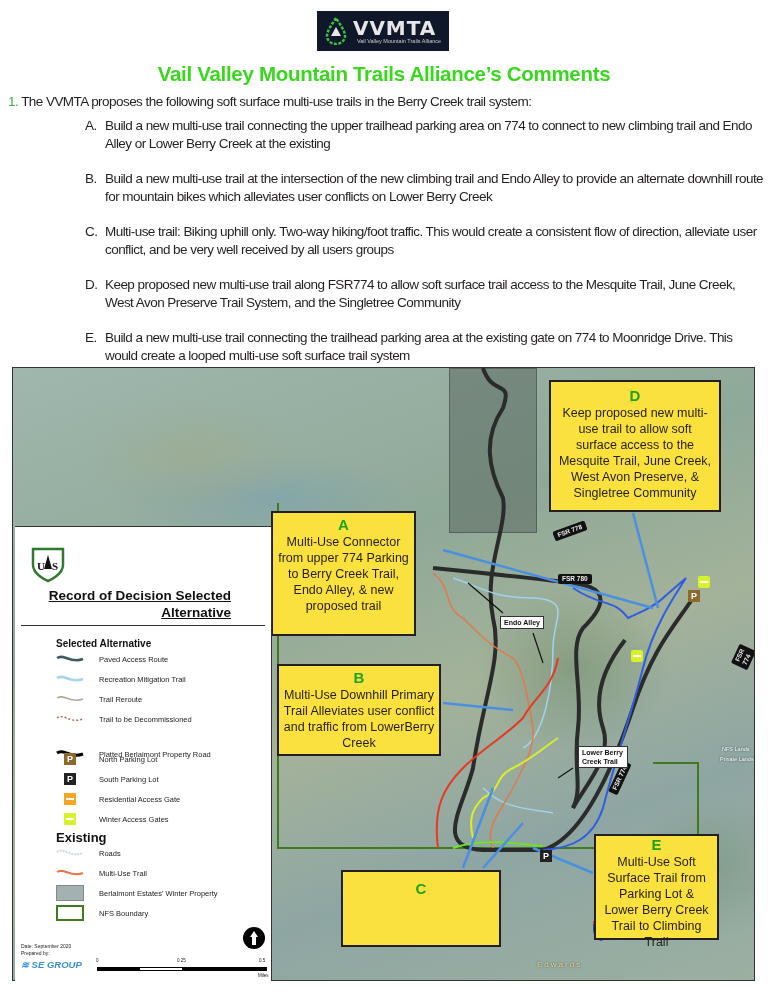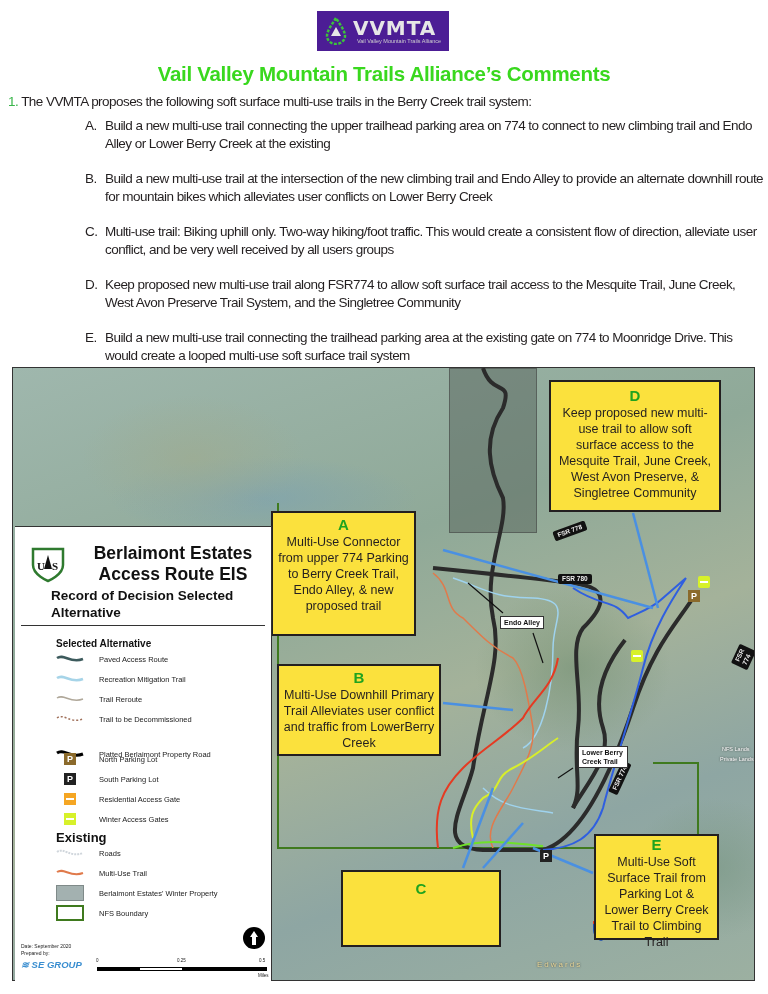--- a/index.html
+++ b/index.html
@@ -1,19 +1,19 @@
 <!DOCTYPE html>
 <html><head>
 <meta charset="utf-8">
 <style>
   * { box-sizing: border-box; margin: 0; padding: 0; }
   html, body { width: 768px; height: 994px; background: #ffffff; overflow: hidden; }
   body { font-family: "Liberation Sans", sans-serif; color: #231f20; position: relative; }
 
-  .logo { position: absolute; left: 317px; top: 11px; width: 132px; height: 40px; background: #4c1d95; display: flex; align-items: center; justify-content: center; gap: 6px; }
+  .logo { position: absolute; left: 317px; top: 11px; width: 132px; height: 40px; background: #0f172a; display: flex; align-items: center; justify-content: center; gap: 6px; }
   .logo-mark { width: 22px; height: 28px; position: relative; }
   .logo-text { display: flex; flex-direction: column; align-items: flex-start; }
   .logo-name { color: #e6e6e6; font-family: "DejaVu Sans", sans-serif; font-weight: bold; font-size: 20px; letter-spacing: 1px; line-height: 20px; }
   .logo-sub { color: #cfcfcf; font-size: 5.5px; line-height: 7px; margin-left: 4px; }
 
   .title { position: absolute; left: 0; width: 768px; top: 62px; text-align: center; color: #39d81e; font-family: "Liberation Sans Narrow", "Liberation Sans", sans-serif; font-weight: bold; font-size: 20.5px; letter-spacing: -0.3px; }
 
   .intro { position: absolute; left: 8px; top: 94px; font-size: 13.5px; letter-spacing: -0.55px; }
   .intro .num { color: #39b54a; }
 
@@ -41,21 +41,21 @@
   .road-label { position: absolute; background: #111; color: #eee; font-size: 6.5px; font-weight: bold; padding: 1px 4px; border-radius: 2px; line-height: 8px; }
   .small-label { position: absolute; color: #fff; font-size: 5.5px; text-shadow: 0 0 2px #333; padding-left: 19px; }
   .p-icon { position: absolute; width: 12px; height: 12px; color: #fff; font-size: 9px; font-weight: bold; text-align: center; line-height: 12px; }
   .gate-icon { position: absolute; width: 12px; height: 12px; background: #d7f12a; border-radius: 2px; }
   .gate-icon::after { content: ""; position: absolute; left: 2px; right: 2px; top: 5px; height: 2px; background: #fff; }
 
   
   .legend { position: absolute; left: 15px; top: 526px; width: 257px; height: 455px; background: #fff; border-right: 1px solid #333; border-top: 1px solid #333; }
   .shield { position: absolute; left: 16px; top: 18px; width: 34px; height: 38px; }
   .lg-title { position: absolute; left: 63px; top: 16px; width: 190px; text-align: center; font-weight: bold; font-size: 17.5px; line-height: 21px; color: #111; }
-  .lg-sub { position: absolute; left: 36px; top: 60px; width: 190px; text-align: left; font-weight: bold; font-size: 13.5px; line-height: 17px; color: #111; }
+  .lg-sub { position: absolute; left: 26px; top: 60px; width: 190px; text-align: right; font-weight: bold; font-size: 13.5px; line-height: 17px; color: #111; text-decoration: underline; }
   .lg-rule { position: absolute; left: 6px; right: 6px; top: 98px; height: 1px; background: #333; }
   .lg-section { position: absolute; left: 41px; font-weight: bold; font-size: 10px; color: #111; }
   .lg-row { position: absolute; left: 40px; height: 16px; display: flex; align-items: center; }
   .lg-sym { width: 30px; height: 16px; display: flex; align-items: center; justify-content: center; margin-right: 14px; }
   .lg-label { font-size: 7.5px; color: #222; white-space: nowrap; }
   .lg-date { position: absolute; left: 6px; top: 416px; font-size: 5px; line-height: 7px; color: #222; }
   .se-logo { position: absolute; left: 6px; top: 432px; color: #3a8ed0; font-weight: bold; font-style: italic; font-size: 9.5px; }
   .scale { position: absolute; left: 82px; top: 440px; width: 170px; height: 4px; border: 1px solid #000; display: flex; }
   .scale div { flex: 1; }
   .scale-t { position: absolute; top: 431px; font-size: 4.5px; color: #222; }
@@ -181,21 +181,20 @@
   </div>
 </div>
 
 <div class="legend">
   <svg class="shield" viewBox="0 0 34 38">
     <path d="M2 4 L32 4 L32 20 C32 30 17 36 17 36 C17 36 2 30 2 20z" fill="#fff" stroke="#2f7a2f" stroke-width="2.5"></path>
     <text x="6" y="25" font-size="11" font-weight="bold" fill="#111" font-family="Liberation Serif, serif">U</text>
     <text x="21" y="25" font-size="11" font-weight="bold" fill="#111" font-family="Liberation Serif, serif">S</text>
     <path d="M17 10 L13 24 L21 24z" fill="#111"></path>
   </svg>
-  <div class="lg-title">Berlaimont Estates Access Route EIS</div>
   <div class="lg-sub">Record of Decision Selected Alternative</div>
   <div class="lg-rule"></div>
 
   <div class="lg-section" style="top:111px;">Selected Alternative</div>
 
   <div class="lg-row" style="top:124px;">
     <span class="lg-sym">
         <svg width="28" height="10">
           <path d="M1 4 C8 -1 14 10 27 5" fill="none" stroke="#3c5a5c" stroke-width="2.5"></path>
         </svg>

